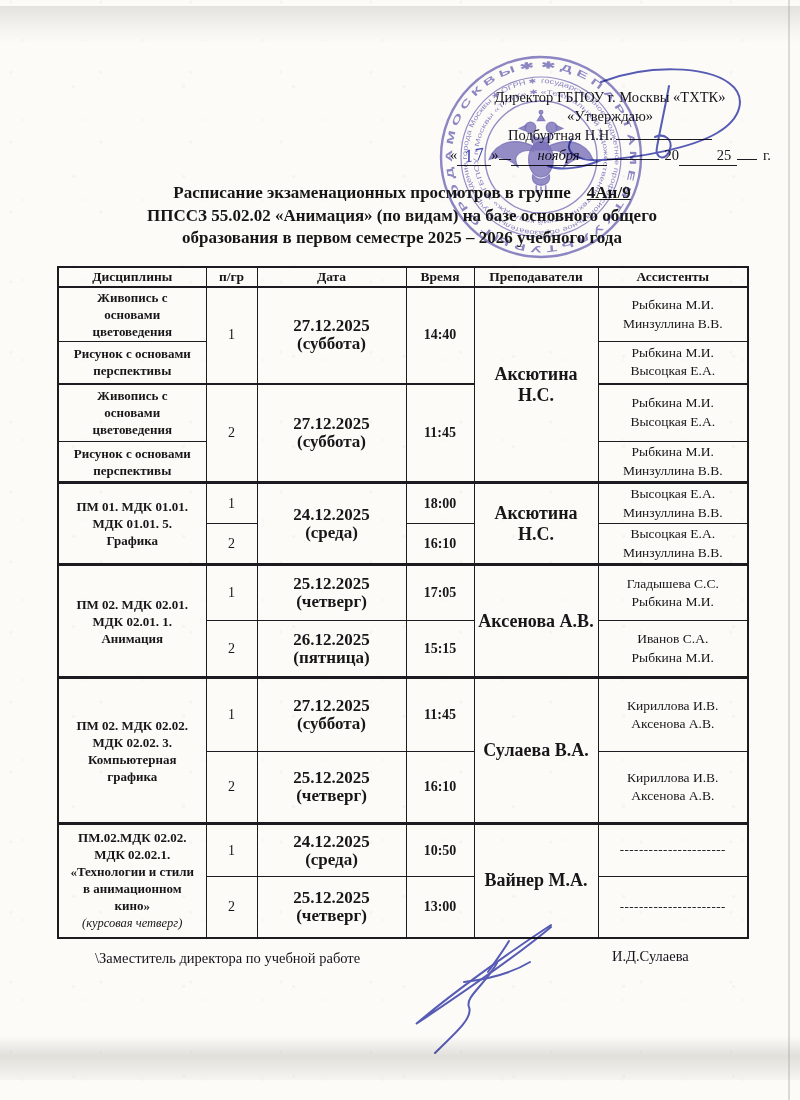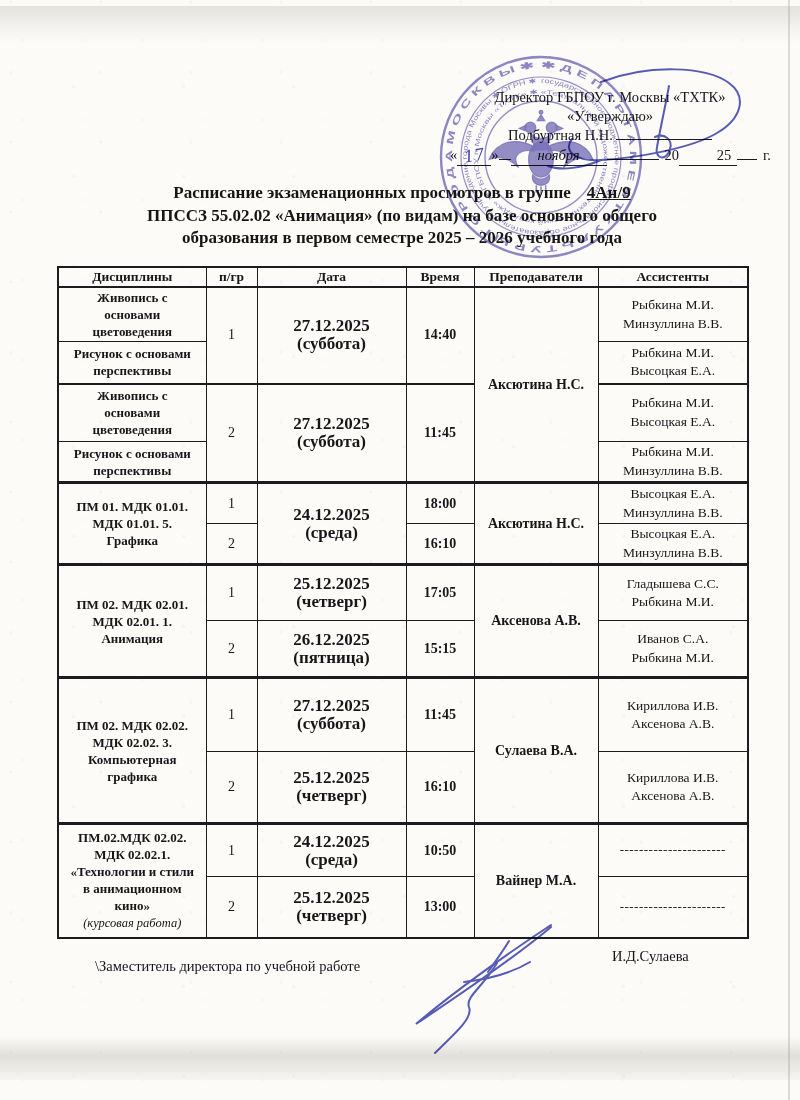--- a/index.html
+++ b/index.html
@@ -55,31 +55,31 @@
   table.sched{border:2.5px solid #1c1c20;}
   .sched td,.sched th{border:1.5px solid #1c1c20;padding:1px 2px;text-align:center;
         vertical-align:middle;overflow:hidden;}
   .sched th{font-size:13.5px;font-weight:bold;border-bottom-width:2px;}
   .sched tr.tt td{border-top-width:3px;}
   .sched tr.mid td{border-top-width:2px;}
   td.d{font-weight:bold;font-size:13px;line-height:17px;}
   td.g{font-size:14px;}
   td.dt{font-weight:bold;font-size:17px;line-height:18px;}
   td.tm{font-weight:bold;font-size:14px;}
-  td.tc{font-weight:bold;font-size:14px;}
+  td.tc{font-weight:bold;font-size:18px;}
   td.as{font-size:13.5px;line-height:18.5px;}
   td.as.dash{letter-spacing:.5px;font-size:13px;}
   .note{font-weight:normal;font-style:italic;font-size:12.5px;}
   tr.rh{height:14px;margin-left:44px;} tr.ra{height:53px;} tr.rb{height:42px;} tr.rc{height:58px;}
   tr.rd{height:36px;} tr.re{height:34px;} tr.rf{height:35px;} tr.rg{height:56px;}
   tr.rhh{height:57px;} tr.ri{height:74px;} tr.rj{height:72px;} tr.rk{height:53px;}
   tr.rl{height:61px;}
 
   
-  .footer-left{position:absolute;left:95px;top:950px;font-size:14.5px;color:#15141c;margin-top:8px;}
+  .footer-left{position:absolute;left:95px;top:950px;font-size:14.5px;color:#15141c;}
   .footer-right{position:absolute;left:612px;top:948px;font-size:14.5px;color:#15141c;}
 </style>
 </head>
 <body>
 
 <div class="page">
   <div class="band-top"></div>
   <div class="band-bottom"></div>
   <div class="edge-right"></div>
 
@@ -213,21 +213,21 @@
     <tr class="rj">
       <td class="g">2</td>
       <td class="dt">25.12.2025<br>(четверг)</td>
       <td class="tm">16:10</td>
       <td class="as">Кириллова И.В.<br>Аксенова А.В.</td>
     </tr>
 
     <tr class="rk tt">
       <td class="d" rowspan="2">
         <span>ПМ.02.МДК 02.02.<br>МДК 02.02.1.<br>«Технологии и стили<br>в анимационном<br>кино»</span><br>
-        <span class="note">(курсовая работа)</span>
+        <span class="note">(курсовая четверг)</span>
       </td>
       <td class="g">1</td>
       <td class="dt">24.12.2025<br>(среда)</td>
       <td class="tm">10:50</td>
       <td class="tc" rowspan="2">Вайнер М.А.</td>
       <td class="as dash">----------------------</td>
     </tr>
     <tr class="rl">
       <td class="g">2</td>
       <td class="dt">25.12.2025<br>(четверг)</td>

